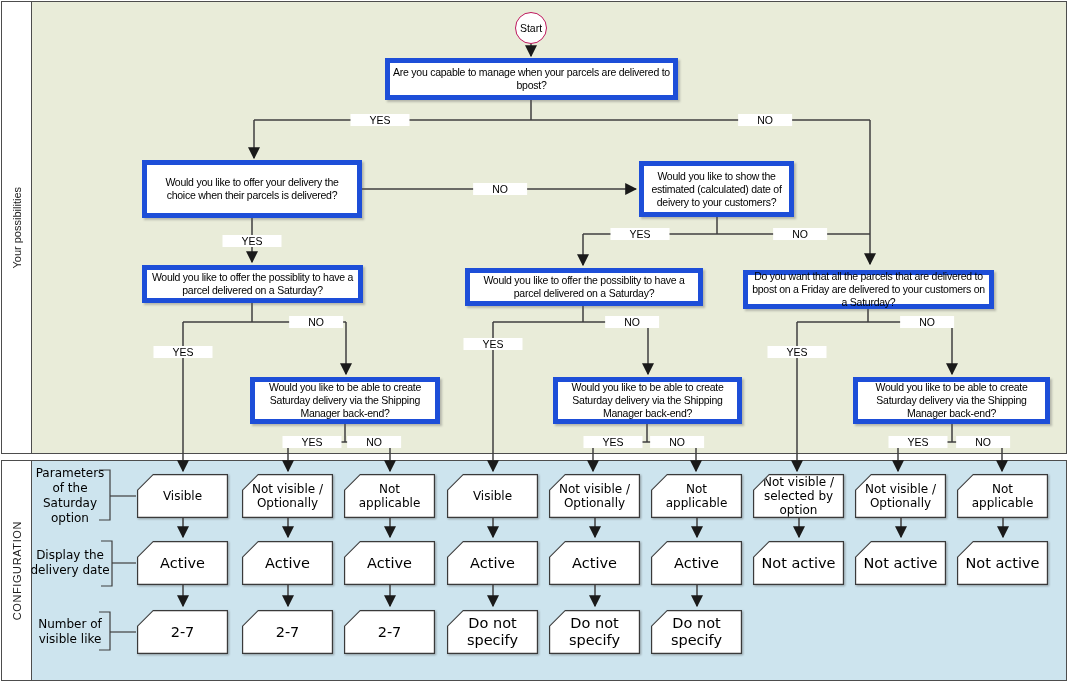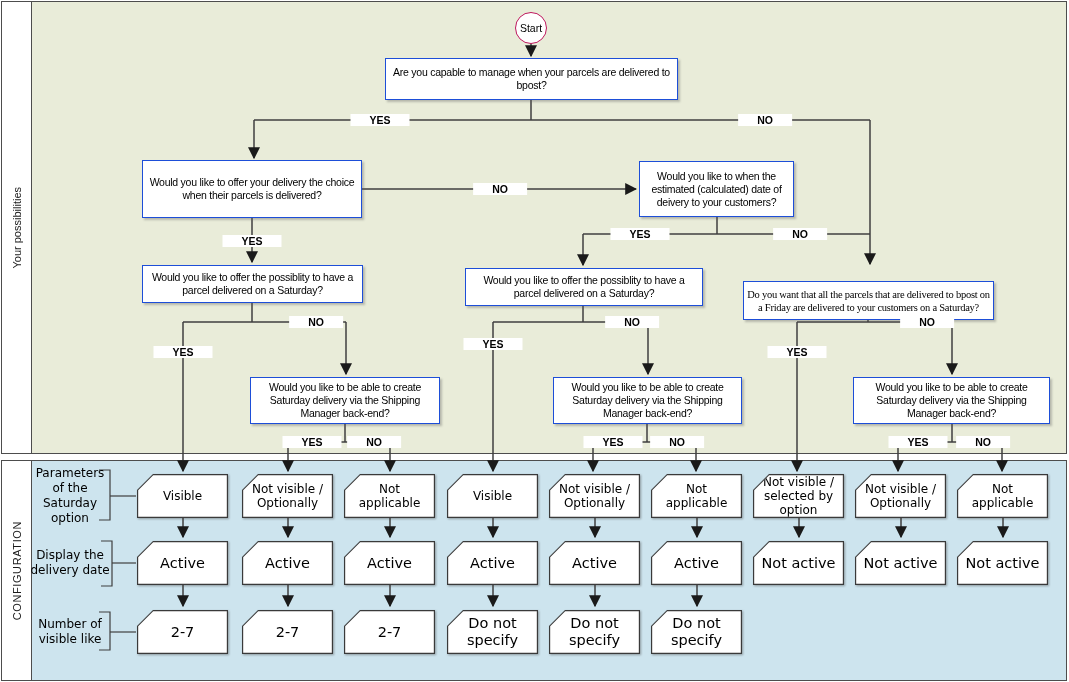--- a/index.html
+++ b/index.html
@@ -18,33 +18,33 @@
     writing-mode:vertical-rl; transform:rotate(180deg);
     font-size:11px; color:#1a1a1a; white-space:nowrap;
   }
   .vlabel.caps { letter-spacing:0.6px; }
 
   .connectors { position:absolute; left:0; top:0; z-index:2; }
   .connectors path { stroke:#3f3f3f; stroke-width:1.5; fill:none; }
   .connectors path.thin { stroke-width:1.2; }
 
   .flowbox {
-    position:absolute; z-index:3; background:#fff; border:1px solid #1d4ed8;
+    position:absolute; z-index:3; background:#fff; border:5px solid #1d4ed8;
     box-sizing:border-box; display:flex; align-items:center; justify-content:center;
     text-align:center; font-size:10.5px; line-height:13px; letter-spacing:-0.25px;
     color:#000; padding:1px 3px; box-shadow:2px 2px 2px rgba(90,90,90,0.35);
   }
   .startnode {
     position:absolute; z-index:3; width:32px; height:32px; border-radius:50%;
     background:#fff; border:1px solid #be185d; box-sizing:border-box;
     display:flex; align-items:center; justify-content:center; font-size:10.5px; color:#000;
   }
   .blabel {
     position:absolute; z-index:4; transform:translate(-50%,-50%);
-    background:#fff; padding:0 19px; font-size:10.5px; color:#000; white-space:nowrap;font-weight:bold;
+    background:#fff; padding:0 19px; font-size:10.5px; color:#000; white-space:nowrap;
   }
 
   .rowlabel {
     position:absolute; z-index:3; left:29px; width:82px; height:48px;
     display:flex; align-items:center; justify-content:center; text-align:center;
     font-family:"DejaVu Sans", sans-serif; font-size:12px; line-height:15px; color:#000;
   }
   .cfgbox { position:absolute; z-index:3; width:91px; height:44px;
     filter:drop-shadow(1.5px 1.5px 1px rgba(60,60,60,0.45)); }
   .cfgbox .shape {
@@ -140,24 +140,24 @@
     <path class="thin" d="M110,496 H136"></path>
     <path class="thin" d="M101,541 H112 V586 H101"></path>
     <path class="thin" d="M112,563 H136"></path>
     <path class="thin" d="M99,612 H110 V650 H99"></path>
     <path class="thin" d="M110,632 H136"></path>
   </svg>
 
   <div class="startnode" style="left:515px; top:12px;">Start</div>
   <div class="flowbox" style="left:385px; top:58px;  width:293px; height:42px;">Are you capable to manage when your parcels are delivered to bpost?</div>
   <div class="flowbox" style="left:142px; top:160px; width:220px; height:58px;">Would you like to offer your delivery the choice when their parcels is delivered?</div>
-  <div class="flowbox" style="left:639px; top:161px; width:155px; height:56px;">Would you like to when the estimated (calculated) date of deivery to your customers?</div>
+  <div class="flowbox" style="left:639px; top:161px; width:155px; height:56px;">Would you like to show the estimated (calculated) date of deivery to your customers?</div>
   <div class="flowbox" style="left:142px; top:265px; width:221px; height:38px;">Would you like to offer the possiblity to have a parcel delivered on a Saturday?</div>
   <div class="flowbox" style="left:465px; top:268px; width:238px; height:38px;">Would you like to offer the possiblity to have a parcel delivered on a Saturday?</div>
-  <div class="flowbox" style="left:743px; top:281px; width:251px; height:39px;font-family:Liberation Serif, serif;">Do you want that all the parcels that are delivered to bpost on a Friday are delivered to your customers on a Saturday?</div>
+  <div class="flowbox" style="left:743px; top:270px; width:251px; height:39px;">Do you want that all the parcels that are delivered to bpost on a Friday are delivered to your customers on a Saturday?</div>
   <div class="flowbox" style="left:250px; top:377px; width:190px; height:47px;">Would you like to be able to create Saturday delivery via the Shipping Manager back-end?</div>
   <div class="flowbox" style="left:553px; top:377px; width:189px; height:47px;">Would you like to be able to create Saturday delivery via the Shipping Manager back-end?</div>
   <div class="flowbox" style="left:853px; top:377px; width:197px; height:47px;">Would you like to be able to create Saturday delivery via the Shipping Manager back-end?</div>
 
   <span class="blabel" style="left:380px; top:120px;">YES</span>
   <span class="blabel" style="left:765px; top:120px;">NO</span>
   <span class="blabel" style="left:500px; top:189px;">NO</span>
   <span class="blabel" style="left:252px; top:241px;">YES</span>
   <span class="blabel" style="left:640px; top:234px;">YES</span>
   <span class="blabel" style="left:800px; top:234px;">NO</span>

